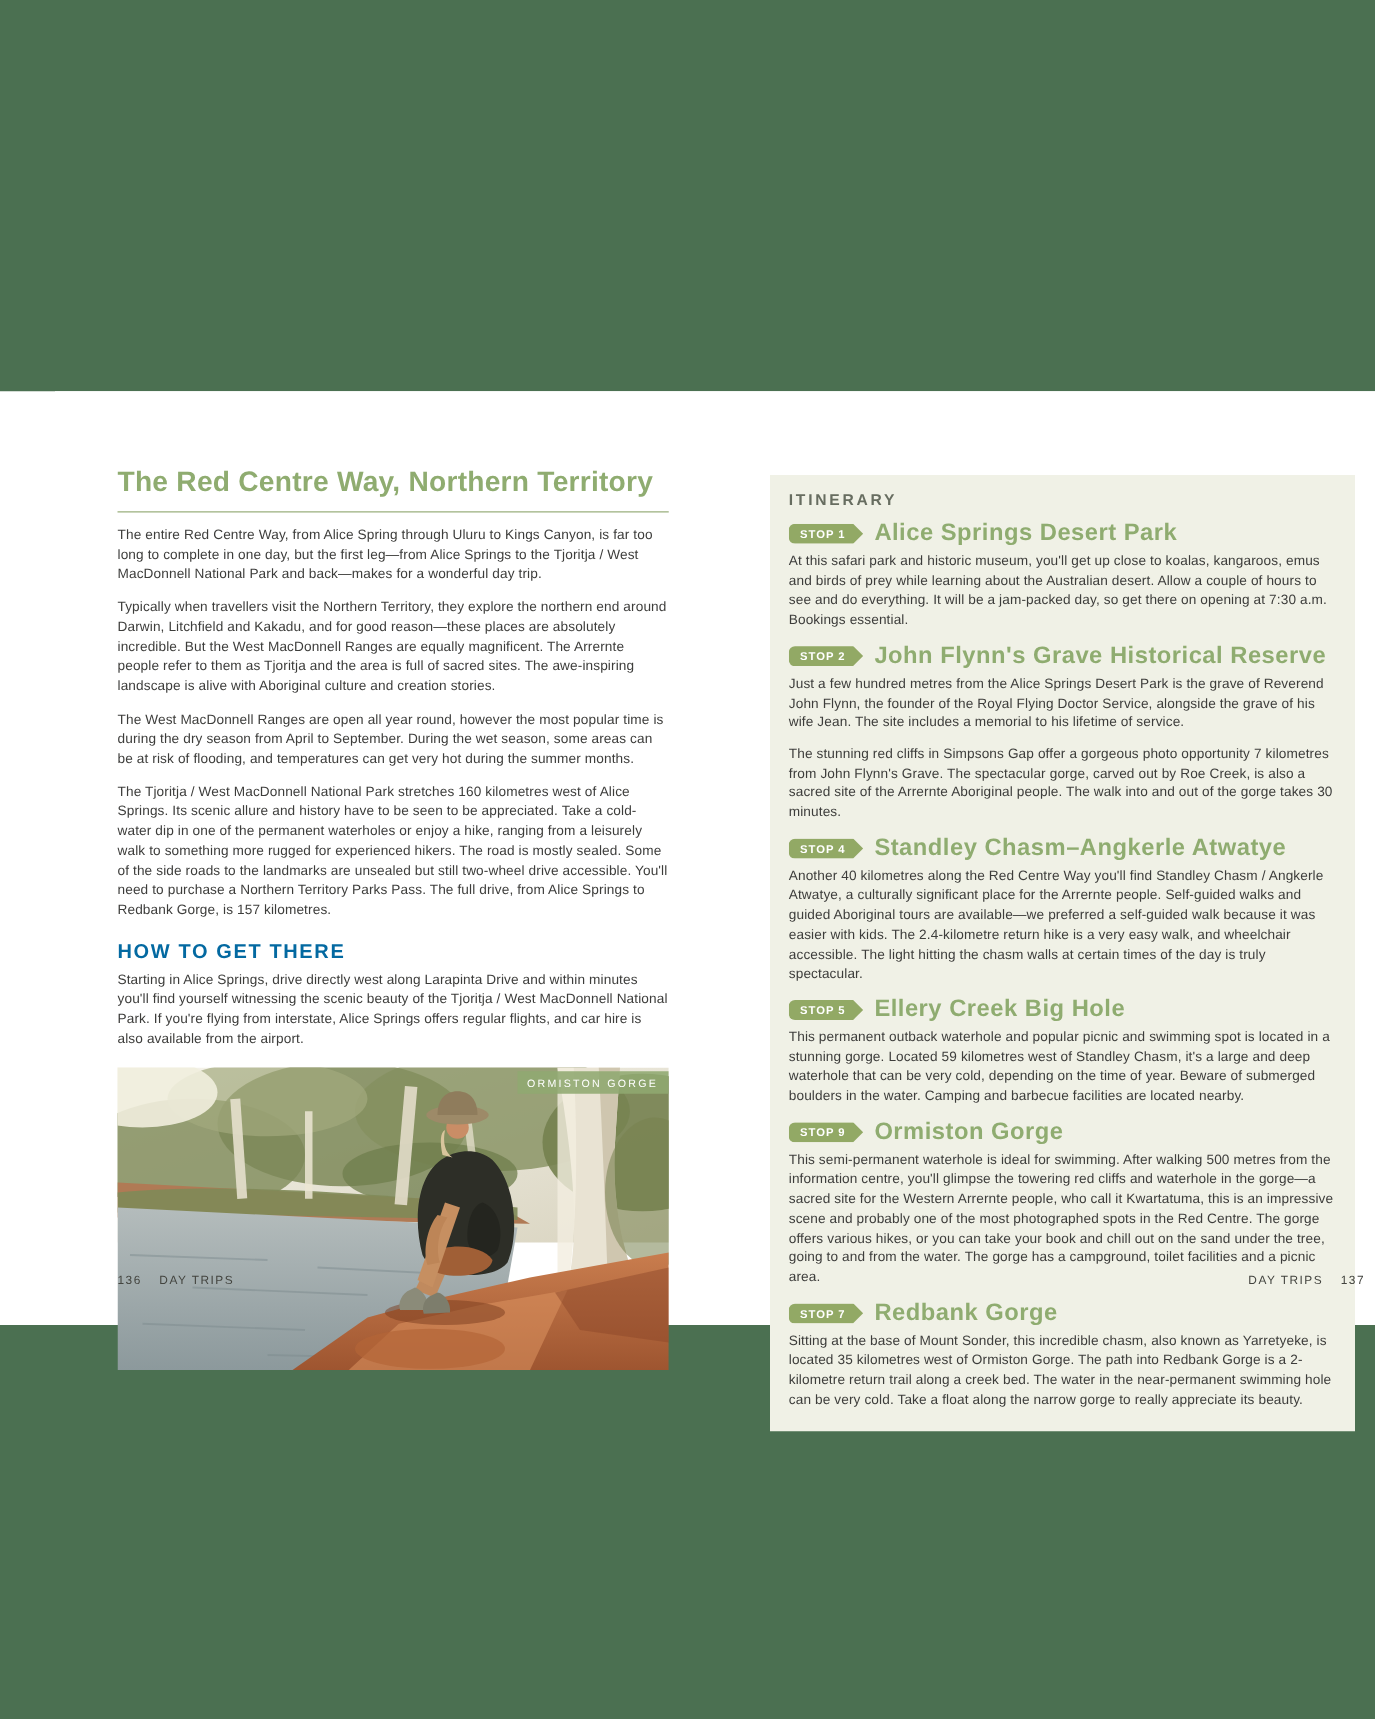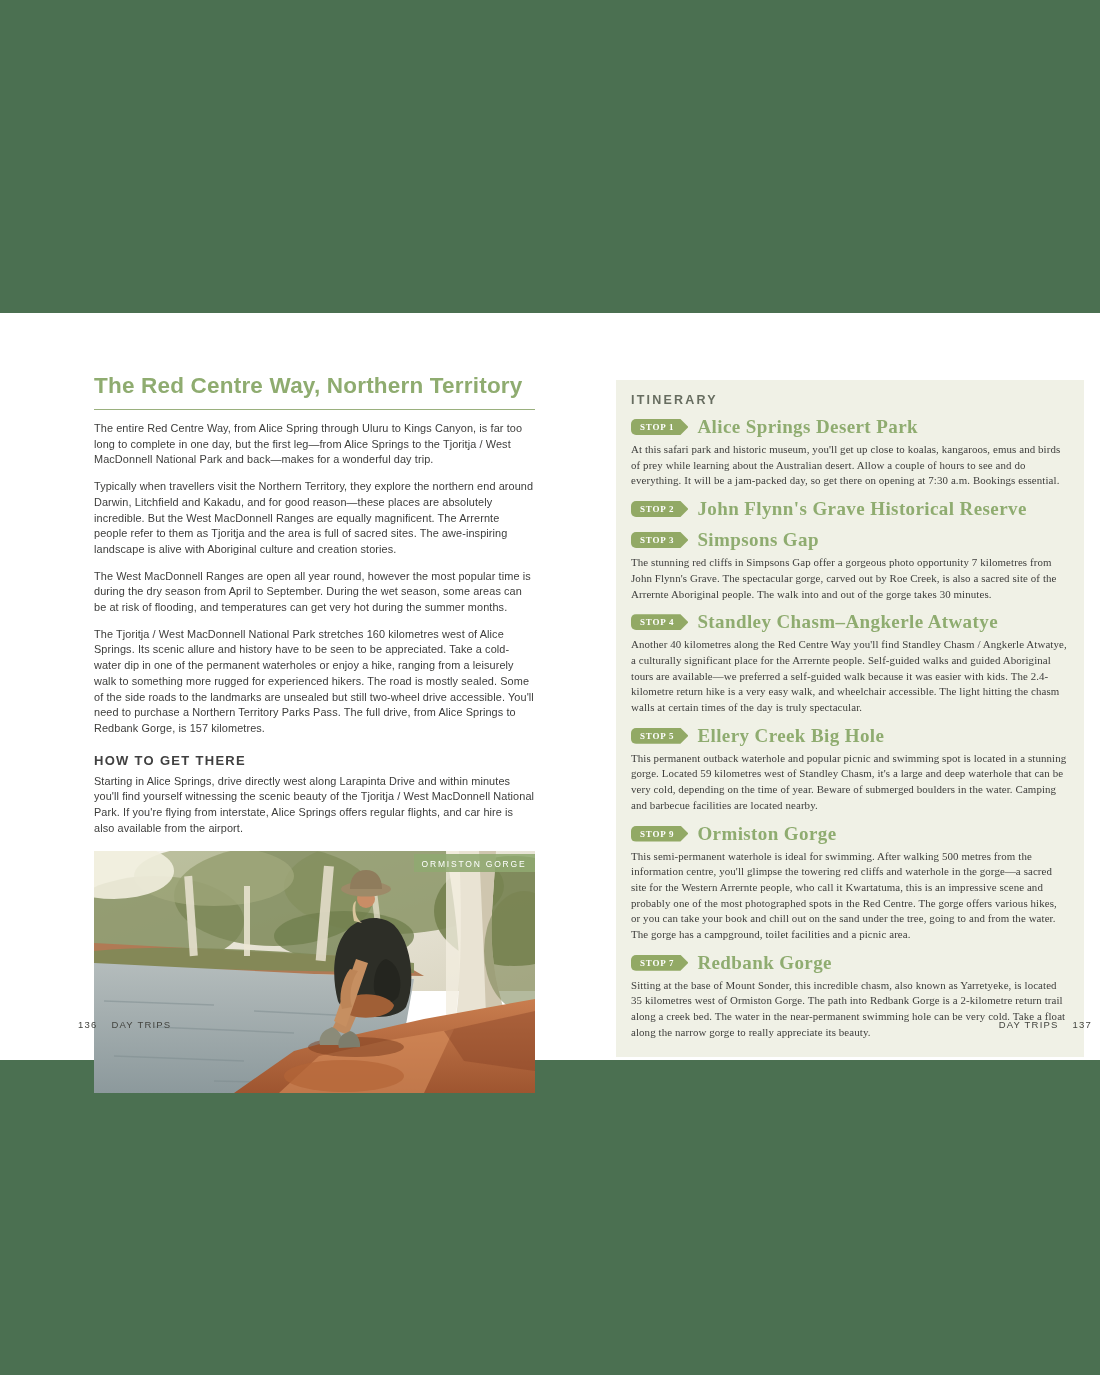--- a/index.html
+++ b/index.html
@@ -23,51 +23,51 @@
   }
   h1.title {
     color: #8fac70; font-size: 22.5px; font-weight: 700; letter-spacing: 0.2px;
     padding-bottom: 10px; border-bottom: 1px solid #9ab07e;
   }
   .body-text, .stop-body {
     color: #3d3d3b; font-size: 10.9px; line-height: 1.44; letter-spacing: 0.1px;
   }
   .left-col p.body-text { margin-top: 11px; }
   .subhead {
-    color: #404040; font-size: 13px; font-weight: 700; letter-spacing: 1.3px;
+    color: #0369a1; font-size: 16px; font-weight: 700; letter-spacing: 1.3px;
     margin-top: 16px; margin-bottom: 6px;
   }
   .photo-wrap { margin-top: 15px; width: 441px; height: 242px; position: relative; }
   .photo-wrap svg { display: block; }
 
   
   .panel {
     position: absolute; left: 572px; top: 67px; width: 468px;
     background: #f0f1e6; padding: 13px 16px 16px 15px;
   }
   .panel-heading {
     color: #676d60; font-size: 12.5px; font-weight: 700; letter-spacing: 2.2px;
     margin-bottom: 4px;
   }
-  .stop { margin-top: 9px; font-family: Liberation Serif, serif; }
+  .stop { margin-top: 9px; }
   .stop-head { display: flex; align-items: center; gap: 9px; margin-bottom: 4px; }
   .stop-badge {
     background: #92a965; color: #ffffff;
     font-size: 9px; font-weight: 700; letter-spacing: 0.8px;
     padding: 3px 14px 3px 9px; border-radius: 5px;
     clip-path: polygon(0 0, calc(100% - 8px) 0, 100% 50%, calc(100% - 8px) 100%, 0 100%);
     flex: 0 0 auto;
   }
   .stop-title {
     color: #8fac70; font-size: 19px; font-weight: 700; letter-spacing: 0.4px;
   }
 
   
   .footer { position: absolute; top: 706px; font-size: 9.5px; letter-spacing: 1.2px; color: #43443f; }
-  .footer-left { left: 34px; }
+  .footer-left { left: 50px; }
   .footer-right { right: 52px; }
   .footer span { margin: 0; }
   .footer .gap { display: inline-block; width: 14px; }
 </style>
 </head>
 <body>
 
 <div class="band band-top"></div>
 
 <div class="page">
@@ -177,27 +177,24 @@
         <span class="stop-title">Alice Springs Desert Park</span>
       </div>
       <div class="stop-body">At this safari park and historic museum, you'll get up close to koalas, kangaroos, emus and birds of prey while learning about the Australian desert. Allow a couple of hours to see and do everything. It will be a jam-packed day, so get there on opening at 7:30 a.m. Bookings essential.</div>
     </div>
 
     <div class="stop">
       <div class="stop-head">
         <span class="stop-badge">STOP 2</span>
         <span class="stop-title">John Flynn's Grave Historical Reserve</span>
       </div>
-    </div>
-
-    <div class="stop">
-      <div class="stop-head">
-        <span class="stop-badge">STOP 3</span>
-        <span class="stop-title">Simpsons Gap</span>
-      </div>
+      <div class="stop-body">Just a few hundred metres from the Alice Springs Desert Park is the grave of Reverend John Flynn, the founder of the Royal Flying Doctor Service, alongside the grave of his wife Jean. The site includes a memorial to his lifetime of service.</div>
+    </div>
+
+    <div class="stop">
       <div class="stop-body">The stunning red cliffs in Simpsons Gap offer a gorgeous photo opportunity 7 kilometres from John Flynn's Grave. The spectacular gorge, carved out by Roe Creek, is also a sacred site of the Arrernte Aboriginal people. The walk into and out of the gorge takes 30 minutes.</div>
     </div>
 
     <div class="stop">
       <div class="stop-head">
         <span class="stop-badge">STOP 4</span>
         <span class="stop-title">Standley Chasm–Angkerle Atwatye</span>
       </div>
       <div class="stop-body">Another 40 kilometres along the Red Centre Way you'll find Standley Chasm / Angkerle Atwatye, a culturally significant place for the Arrernte people. Self-guided walks and guided Aboriginal tours are available—we preferred a self-guided walk because it was easier with kids. The 2.4-kilometre return hike is a very easy walk, and wheelchair accessible. The light hitting the chasm walls at certain times of the day is truly spectacular.</div>
     </div>

